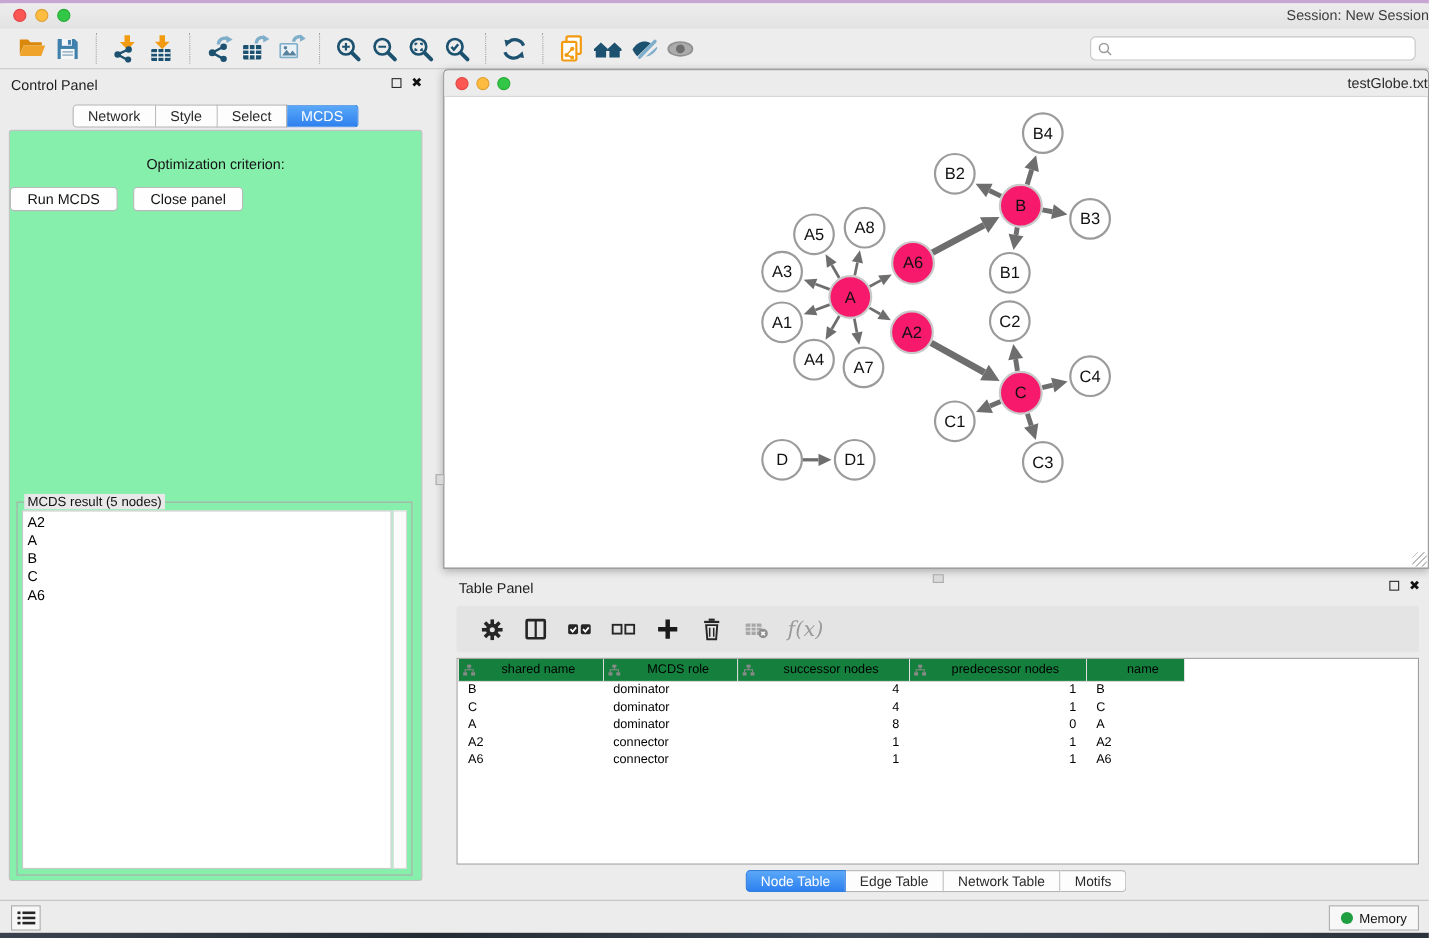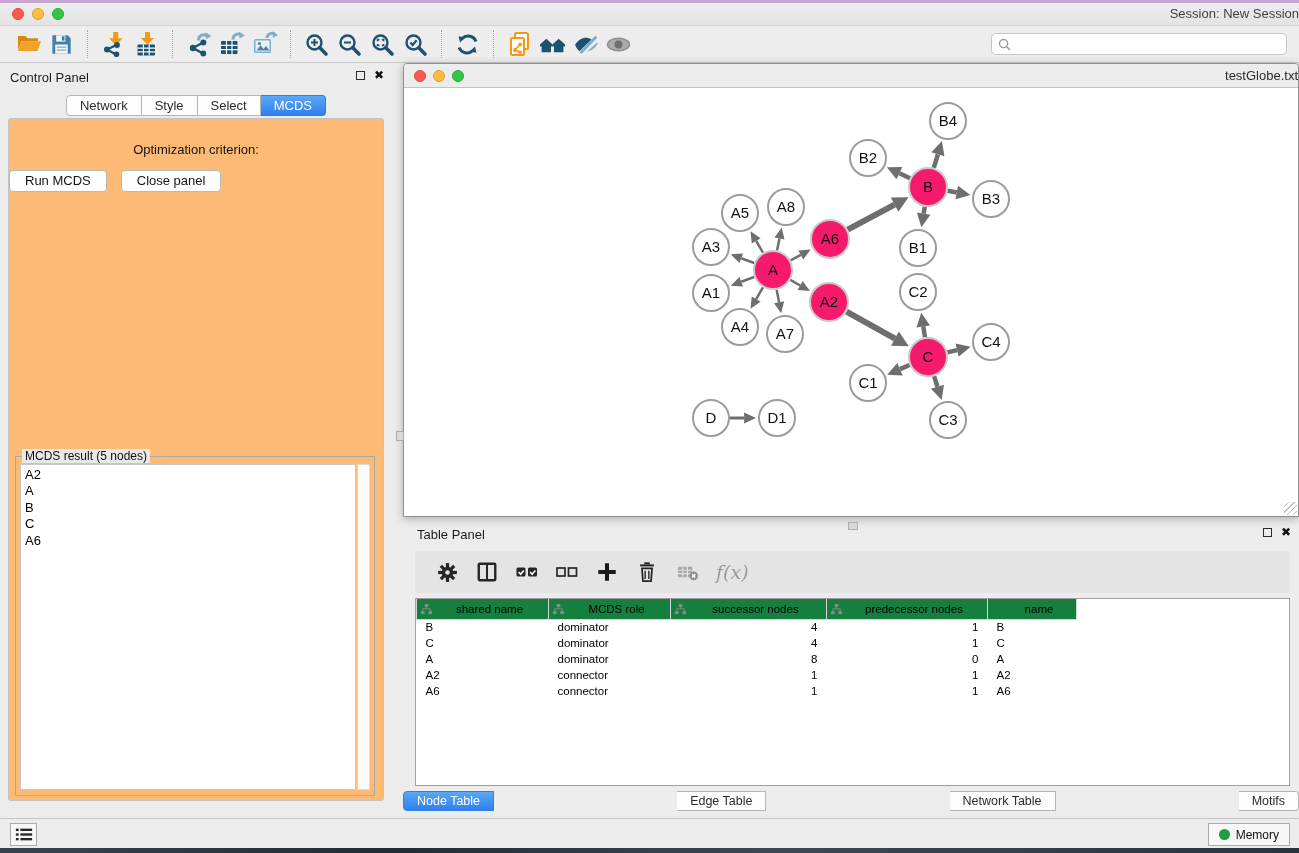--- a/index.html
+++ b/index.html
@@ -32,21 +32,21 @@
   .panel-title{position:absolute;left:10px;top:7px;font-size:13px;color:#1d1d1d;}
   .win-icons{position:absolute;right:8px;top:7px;display:flex;gap:9px;align-items:center;}
   .float-ico{width:9px;height:9px;border:1.5px solid #2b2b2b;display:inline-block;}
   .close-ico{font-size:12px;font-weight:bold;color:#111;line-height:11px;}
   .seg-tabs{position:absolute;top:32px;left:0;right:0;display:flex;justify-content:center;z-index:3;}
   .seg-tab{background:#FDFDFD;border:1px solid #B5B5B5;border-left:none;padding:0 13px;height:21px;
     line-height:19px;font-size:13px;color:#2b2b2b;cursor:default;}
   .seg-tab:first-child{border-left:1px solid #B5B5B5;border-radius:4px 0 0 4px;}
   .seg-tab:last-child{border-radius:0 4px 4px 0;}
   .seg-tab.active{background:linear-gradient(#5AA8F8,#2E80EF);color:#fff;border-color:#2E7FE0;}
-  .cp-box{position:absolute;top:55px;left:8px;right:8px;bottom:16px;background:#fdba74;
+  .cp-box{position:absolute;top:55px;left:8px;right:8px;bottom:16px;background:#86efac;
     border:1px solid #C2C2C2;border-radius:3px;}
   .opt-label{margin-top:23px;text-align:center;font-size:13px;color:#141414;}
   .mac-select{position:relative;margin:9px auto 0;width:312px;height:23px;background:#fff;
     border:1px solid #B2B2B2;border-radius:4px;font-size:13px;line-height:21px;padding-left:8px;color:#111;}
   .select-stepper{position:absolute;right:-1px;top:-1px;bottom:-1px;width:19px;
     background:linear-gradient(#6FB1F9,#2E7BEF);border-radius:0 4px 4px 0;display:flex;flex-direction:column;
     align-items:center;justify-content:center;gap:2px;}
   .btn-row{display:flex;gap:14px;margin-top:13px;}
   .mac-btn{height:22px;padding:0 15px;background:#FEFEFE;border:1px solid #B9B9B9;border-radius:4px;
     font-size:13px;line-height:20px;color:#141414;cursor:default;}
@@ -531,21 +531,21 @@
           <tr>
             <td class="al">A6</td>
             <td class="al">connector</td>
             <td class="ar">1</td>
             <td class="ar">1</td>
             <td class="al">A6</td>
           </tr>
         </tbody>
       </table>
   </div>
-  <div class="tp-tabs seg-tabs" style="position:absolute;top:auto;justify-content:space-between;">
+  <div class="tp-tabs seg-tabs" style="position:absolute;top:auto;">
       <div class="seg-tab active">Node Table</div>
       <div class="seg-tab">Edge Table</div>
       <div class="seg-tab">Network Table</div>
       <div class="seg-tab">Motifs</div>
     </div>
 </div>
 
 <div class="status-bar">
   <span class="list-btn">
     <svg width="18" height="15" viewBox="0 0 20 16">

